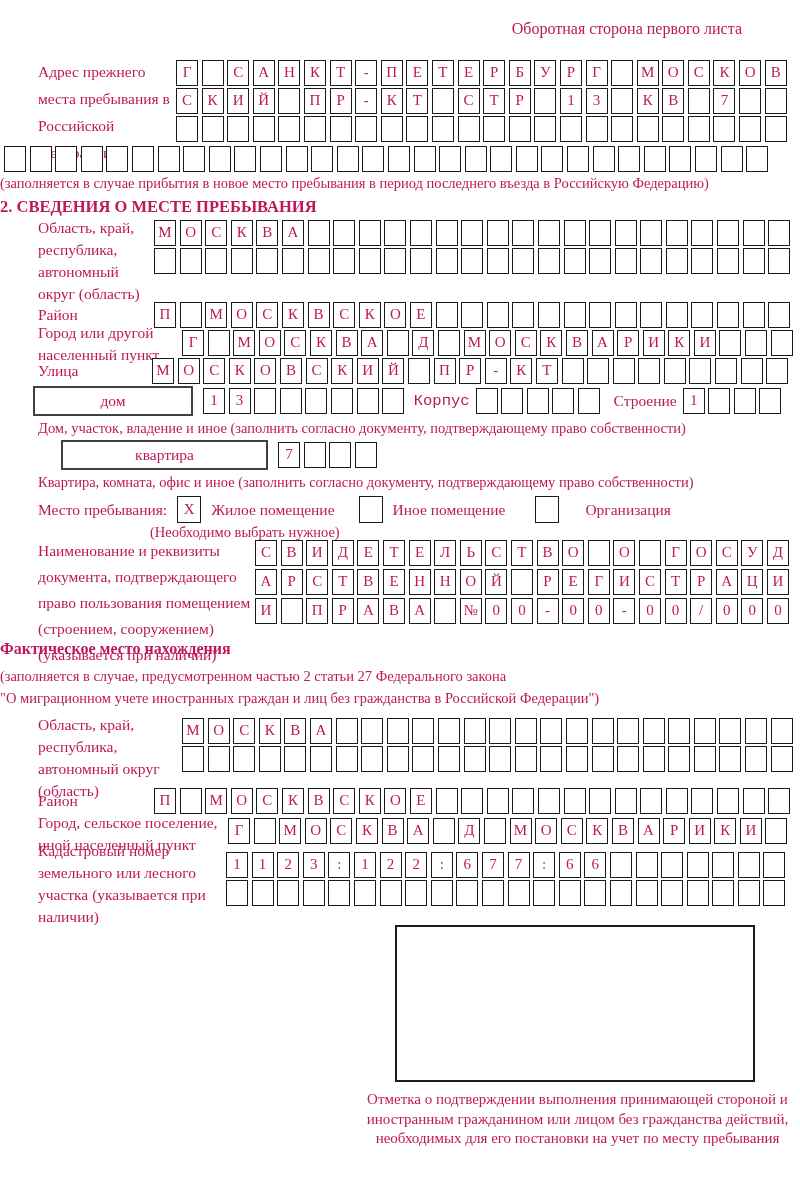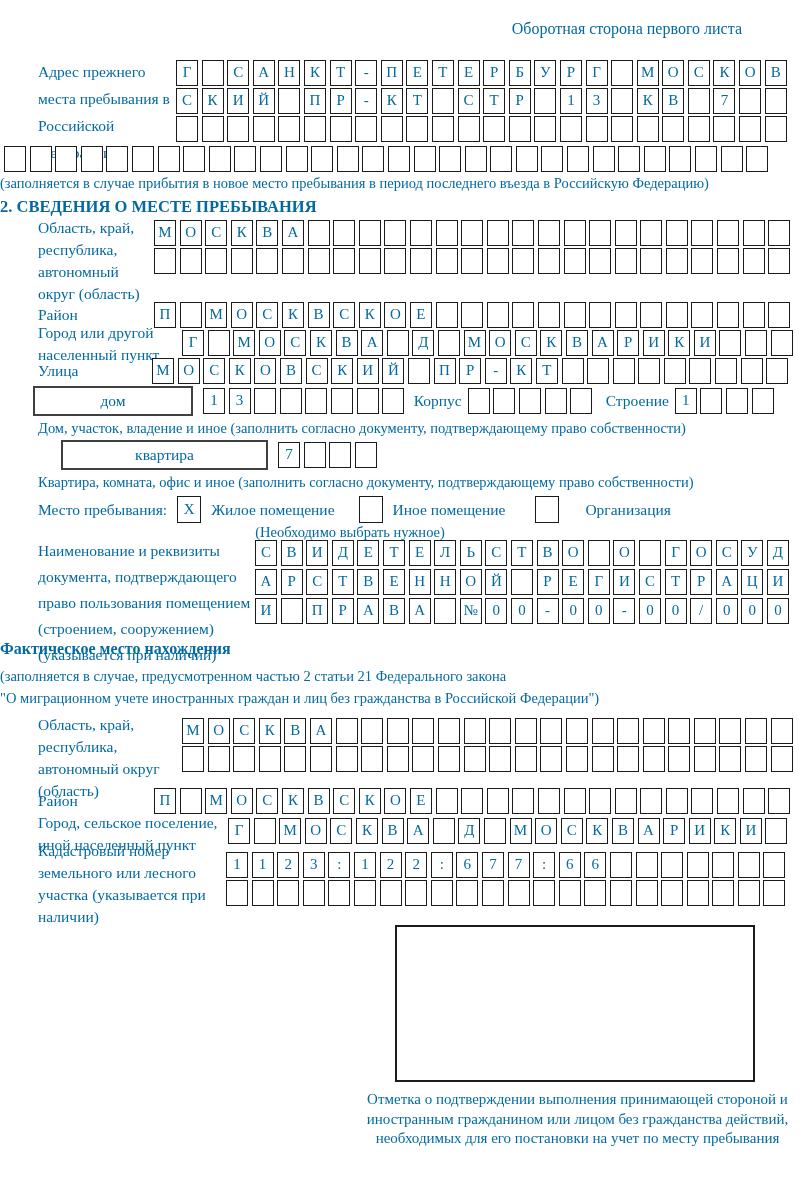--- a/index.html
+++ b/index.html
@@ -1,16 +1,16 @@
 <!DOCTYPE html>
 <html><head>
 <meta charset="utf-8">
 <style>
   html,body{margin:0;padding:0;background:#fff;}
-  .page{position:relative;width:800px;height:1180px;background:#ffffff;color:#0369a1;
+  .page{position:relative;width:800px;height:1180px;background:#ffffff;color:#be185d;
         font-family:"Liberation Serif","DejaVu Serif",serif;overflow:hidden;}
   .abs{position:absolute;}
   .lbl{font-size:15.5px;line-height:22px;}
   .lbl-tall{font-size:15.5px;line-height:27px;}
   .lbl-doc{font-size:15.5px;line-height:26px;}
   .note{font-size:14.5px;}
   .center{left:0;width:800px;text-align:left;}
   .bold{font-weight:bold;}
   .cells{display:flex;}
   .cell{box-sizing:border-box;flex:none;width:22px;height:26px;border:1.7px solid #1b1b1b;
@@ -292,21 +292,21 @@
     <div class="cells" style="margin-left:10px;">
         <span class="cell">1</span>
         <span class="cell">3</span>
         <span class="cell"></span>
         <span class="cell"></span>
         <span class="cell"></span>
         <span class="cell"></span>
         <span class="cell"></span>
         <span class="cell"></span>
       </div>
-    <div class="lbl" style="margin-left:6px;">Корпус</div>
+    <div class="lbl" style="margin-left:6px;font-family:Liberation Mono, monospace;">Корпус</div>
     <div class="cells" style="margin-left:6px;">
         <span class="cell"></span>
         <span class="cell"></span>
         <span class="cell"></span>
         <span class="cell"></span>
         <span class="cell"></span>
       </div>
     <div class="lbl" style="margin-left:10px;">Строение</div>
     <div class="cells" style="margin-left:6px;">
         <span class="cell">1</span>
@@ -330,21 +330,21 @@
     <div class="lbl">Место пребывания:</div>
     <div class="cbox" style="margin-left:10px;">X</div>
     <div class="lbl" style="margin-left:10px;">Жилое помещение</div>
     <div class="cbox" style="margin-left:24px;"></div>
     <div class="lbl" style="margin-left:10px;">Иное помещение</div>
     <div class="cbox" style="margin-left:30px;"></div>
     <div class="lbl" style="margin-left:26px;">Организация</div>
   </div>
 
   <div class="abs note" style="left:38px;top:474px;">Квартира, комната, офис и иное (заполнить согласно документу, подтверждающему право собственности)</div>
-  <div class="abs note" style="left:150px;top:524px;width:400px;text-align:center;">(Необходимо выбрать нужное)</div>
+  <div class="abs note" style="left:150px;top:524px;width:400px;text-align:left;">(Необходимо выбрать нужное)</div>
 
   <div class="abs lbl-doc" style="left:38px;top:538px;width:218px;">Наименование и реквизиты документа, подтверждающего право пользования помещением (строением, сооружением) (указывается при наличии)</div>
   <div class="abs cells" style="left:255px;top:540px;">
       <span class="cell">С</span>
       <span class="cell">В</span>
       <span class="cell">И</span>
       <span class="cell">Д</span>
       <span class="cell">Е</span>
       <span class="cell">Т</span>
       <span class="cell">Е</span>
@@ -404,21 +404,21 @@
       <span class="cell">-</span>
       <span class="cell">0</span>
       <span class="cell">0</span>
       <span class="cell">/</span>
       <span class="cell">0</span>
       <span class="cell">0</span>
       <span class="cell">0</span>
     </div>
 
   <div class="abs center bold" style="top:640px;font-size:16px;">Фактическое место нахождения</div>
-  <div class="abs note center" style="top:668px;">(заполняется в случае, предусмотренном частью 2 статьи 21 Федерального закона</div>
+  <div class="abs note center" style="top:668px;">(заполняется в случае, предусмотренном частью 2 статьи 27 Федерального закона</div>
   <div class="abs note center" style="top:690px;">"О миграционном учете иностранных граждан и лиц без гражданства в Российской Федерации")</div>
 
   <div class="abs lbl" style="left:38px;top:714px;width:150px;">Область, край, республика, автономный округ (область)</div>
   <div class="abs cells" style="left:182px;top:718px;">
       <span class="cell">М</span>
       <span class="cell">О</span>
       <span class="cell">С</span>
       <span class="cell">К</span>
       <span class="cell">В</span>
       <span class="cell">А</span>

